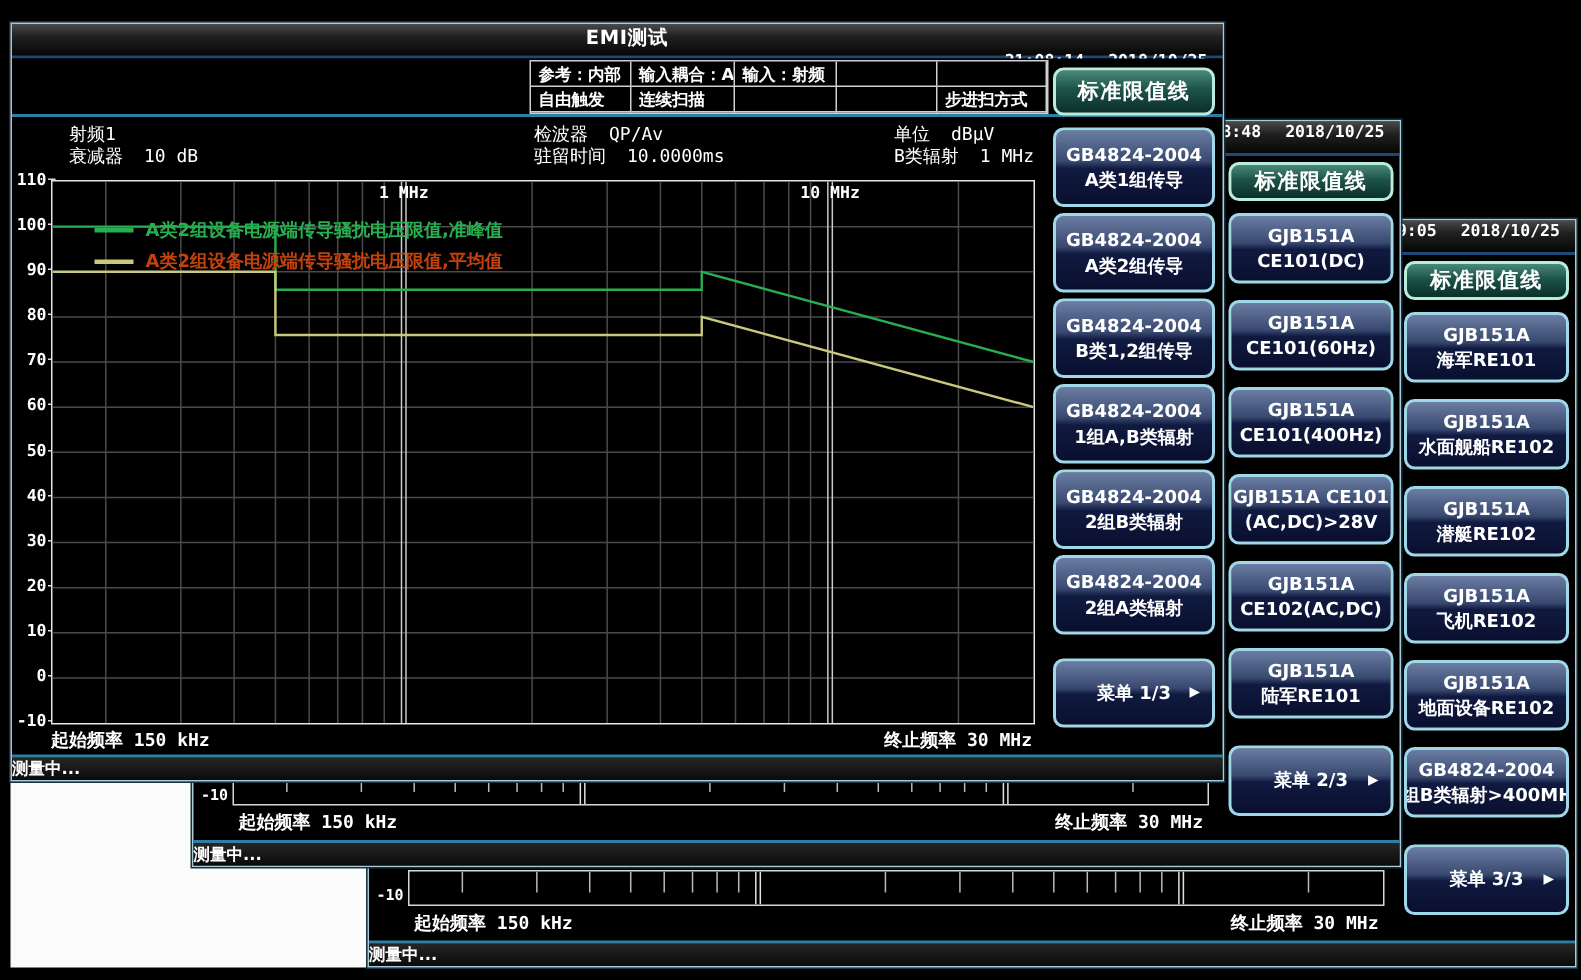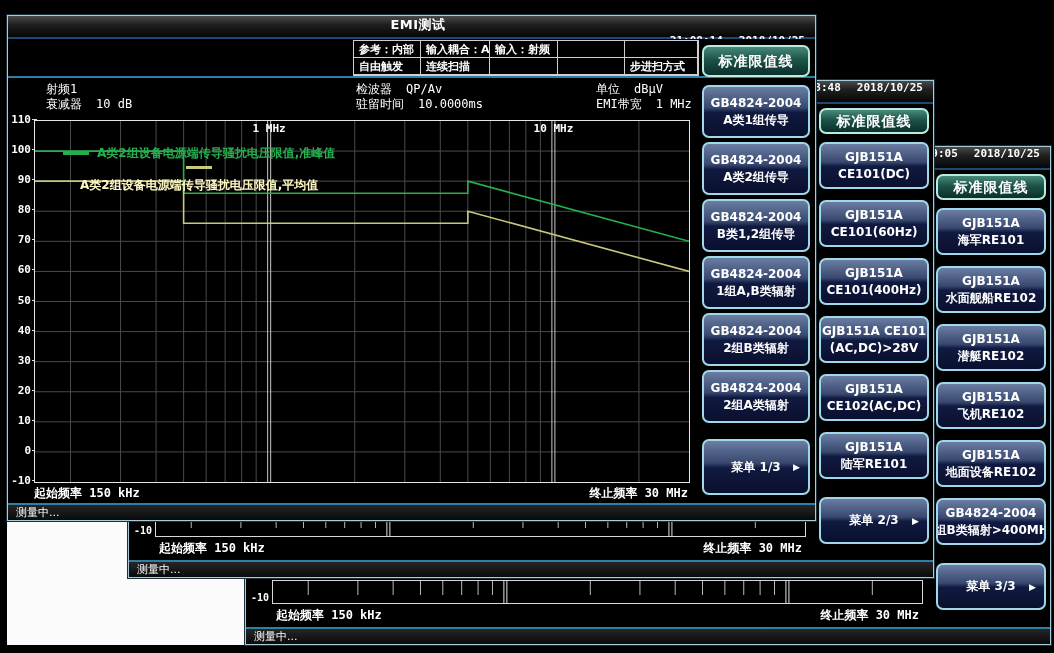--- a/index.html
+++ b/index.html
@@ -45,21 +45,21 @@
   .bottom{position:absolute;left:0;right:0;bottom:0;height:66px;}
   .sliver{position:absolute;left:26px;width:651px;bottom:40px;height:24px;border:1px solid #d8d8d8;
           background:#000;box-sizing:border-box;}
   .corner{position:absolute;left:5px;bottom:41px;color:#fff;font:bold 10px "DejaVu Sans Mono",monospace;}
   .axisrow2{position:absolute;left:26px;width:651px;bottom:20px;display:flex;justify-content:space-between;
             color:#fff;font-family:"DejaVu Sans Mono","DejaVu Sans",monospace;font-size:12px;font-weight:bold;}
   .axisrow2 span{white-space:nowrap;padding:0 4px;}
 
   .statusbar{position:absolute;left:0;right:0;bottom:0;height:17px;
              background:linear-gradient(180deg,#262626,#0a0a0a);border-top:2px solid #2e7fa3;
-             color:#fff;font-size:11px;font-weight:normal;display:flex;align-items:center;padding-left:8px;box-sizing:border-box;}
+             color:#fff;font-size:11px;font-weight:bold;display:flex;align-items:center;box-sizing:border-box;}
 
   .menu-col{position:absolute;top:0;bottom:0;}
   .w1 .menu-col{right:4px;width:110px;}
   .w2 .menu-col,.w3 .menu-col{right:3px;width:112px;}
   .btn{position:absolute;left:1px;right:1px;border:2px solid #9fd8e8;border-radius:7px;
        background:linear-gradient(180deg,#6b7da3 0%,#38486f 42%,#101a40 52%,#0a0f2e 100%);
        color:#fff;display:flex;flex-direction:column;align-items:center;justify-content:center;
        text-align:center;font-weight:bold;font-size:12px;line-height:1.35;overflow:hidden;
        white-space:nowrap;cursor:pointer;box-sizing:border-box;}
   .btn.teal{background:linear-gradient(180deg,#49897a 0%,#1c5348 45%,#0a2f29 100%);
@@ -264,21 +264,21 @@
         <span>驻留时间</span>
         <span>10.0000ms</span>
       </div>
     </div>
     <div class="infogrp" style="left:588px;top:66px;">
       <div class="inforow">
         <span>单位</span>
         <span>dBμV</span>
       </div>
       <div class="inforow">
-        <span>EMI带宽</span>
+        <span>B类辐射</span>
         <span>1 MHz</span>
       </div>
     </div>
 
     <div class="ylabels">
         <div class="ytick" style="top: 97px;">110<i></i></div>
         <div class="ytick" style="top: 127.083px;">100<i></i></div>
         <div class="ytick" style="top: 157.167px;">90<i></i></div>
         <div class="ytick" style="top: 187.25px;">80<i></i></div>
         <div class="ytick" style="top: 217.333px;">70<i></i></div>
@@ -329,21 +329,21 @@
           <polyline points="0,30.083333333333332 148.61288208225406,30.083333333333332 148.61288208225406,72.2 432.8334273304193,72.2 432.8334273304193,60.166666666666664 654,120.33333333333333" fill="none" stroke="#27ae4f" stroke-width="1.6"></polyline>
           <polyline points="0,60.166666666666664 148.61288208225406,60.166666666666664 148.61288208225406,102.28333333333333 432.8334273304193,102.28333333333333 432.8334273304193,90.25 654,150.41666666666669" fill="none" stroke="#c9c87d" stroke-width="1.6"></polyline>
         </svg>
         <div class="declabel" style="left: 234.172px;">1 MHz</div>
         <div class="declabel" style="left: 518.392px;">10 MHz</div>
         <div class="legend">
           <div class="legrow" style="color: rgb(39, 174, 79);">
             <span class="legswatch" style="background: rgb(39, 174, 79);"></span>
             <span>A类2组设备电源端传导骚扰电压限值,准峰值</span>
           </div>
-          <div class="legrow" style="color: #fef9c3; flex-direction: column;">
+          <div class="legrow" style="color: #c2410c;">
             <span class="legswatch" style="background: rgb(201, 200, 125);"></span>
             <span>A类2组设备电源端传导骚扰电压限值,平均值</span>
           </div>
         </div>
       </div>
 
     <div class="axisrow">
       <span>起始频率  150 kHz</span>
       <span>终止频率  30 MHz</span>
     </div>
@@ -373,19 +373,19 @@
           <span>1组A,B类辐射</span>
         </div>
         <div class="btn " style="top: 297px; height: 53px;">
           <span>GB4824-2004</span>
           <span>2组B类辐射</span>
         </div>
         <div class="btn " style="top: 354px; height: 53px;">
           <span>GB4824-2004</span>
           <span>2组A类辐射</span>
         </div>
-        <div class="btn " style="top: 423px; height: 56px;">
+        <div class="btn " style="top: 423px; height: 46px;">
           <span>菜单 1/3</span>
           <span class="arrow">▶</span>
         </div>
       </div>
   </div>
 </div>
 
 </body></html>

